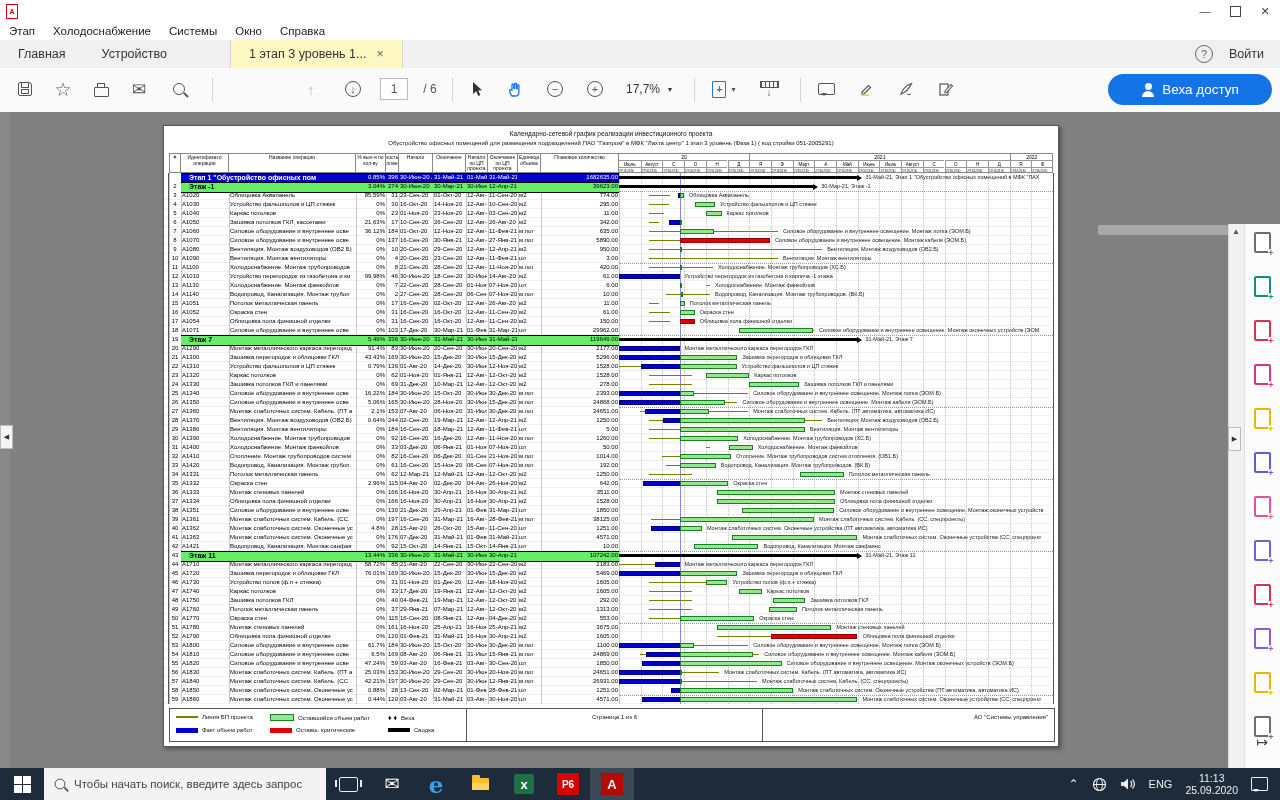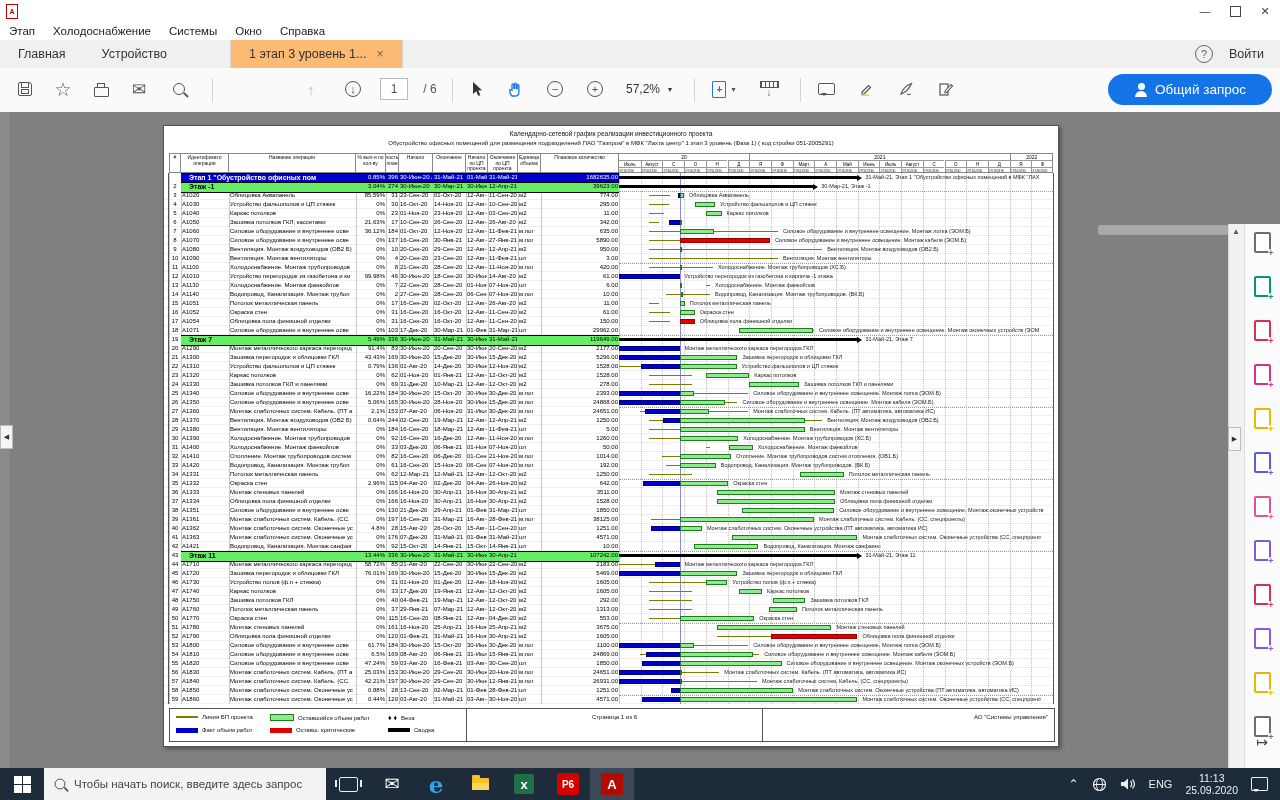--- a/index.html
+++ b/index.html
@@ -4,21 +4,21 @@
 <style>
   html,body{margin:0;padding:0;background:#000;}
   #app{position:relative;width:1280px;height:800px;overflow:hidden;font-family:"Liberation Sans",sans-serif;background:#808080;}
   .abs{position:absolute;}
   
   #titlebar{left:0;top:0;width:1280px;height:22px;background:#fff;display:flex;align-items:center;font-size:12px;color:#333;}
   #menubar{left:0;top:22px;width:1280px;height:18px;background:#fff;display:flex;align-items:center;font-size:11.5px;color:#222;}
   .menu-item{padding:0 9px;cursor:default;}
   #tabbar{left:0;top:40px;width:1280px;height:28px;background:#f0f0f0;border-bottom:1px solid #d8d8d8;display:flex;align-items:stretch;font-size:12.5px;color:#333;}
   .tab{display:flex;align-items:center;padding:0 18px;}
-  .tab.active{background:#fdba74;border-left:1px solid #d8d8d8;border-right:1px solid #d8d8d8;}
+  .tab.active{background:#fef9c3;border-left:1px solid #d8d8d8;border-right:1px solid #d8d8d8;}
   #toolbar{left:0;top:68px;width:1280px;height:44px;background:#fafafa;border-bottom:1px solid #cfcfcf;}
   .tbtn{position:absolute;top:6px;height:30px;display:flex;align-items:center;justify-content:center;color:#555;}
   .sep{position:absolute;top:10px;width:1px;height:24px;background:#d6d6d6;}
   .circ{border:1.4px solid #555;border-radius:50%;width:14px;height:14px;display:flex;align-items:center;justify-content:center;font-size:11px;color:#555;line-height:1;}
   .mag{position:relative;width:10px;height:10px;border:1.7px solid #555;border-radius:50%;}
   .mag::after{content:"";position:absolute;width:6px;height:1.7px;background:#555;transform:rotate(45deg);right:-5px;bottom:-2px;}
   .i-save{width:12px;height:12px;border:1.5px solid #555;border-radius:2px 3px 2px 2px;position:relative;}
   .i-save::before{content:"";position:absolute;top:0;left:2px;width:6px;height:4px;border:1px solid #555;border-top:none;}
   .i-save::after{content:"";position:absolute;bottom:1px;left:2px;width:6px;height:3px;border:1px solid #555;}
   .i-print{width:13px;height:8px;border:1.5px solid #555;border-radius:1px;position:relative;margin-top:5px;}
@@ -147,21 +147,21 @@
           <path d="M5 15 C3.2 13 2.2 10.5 3 8.5 l2 .8 V4 c0-1.4 1.8-1.4 1.8 0 v3.4 h.8 V3.2 c0-1.4 1.8-1.4 1.8 0 V7.5 h.8 V4.5 c0-1.2 1.7-1.2 1.7 0 V11 c0 2.2-1.2 4-3.2 4 z" fill="none" stroke="#1a73e8" stroke-width="1.3"></path>
         </svg>
     </div>
     <div class="tbtn" style="left:538px;width:34px;">
         <span class="circ">−</span>
       </div>
     <div class="tbtn" style="left:578px;width:34px;">
         <span class="circ">+</span>
       </div>
     <div class="tbtn" style="left:618px;width:62px;font-size:12px;color:#333;">
-        <span>57,2%</span>
+        <span>17,7%</span>
         <span style="margin-left:8px;font-size:8px;">▾</span>
       </div>
     <div class="sep" style="left:694px;"></div>
     <div class="tbtn" style="left:702px;width:44px;">
         <span class="i-fit">+</span>
         <span style="margin-left:5px;font-size:8px;color:#555;">▾</span>
       </div>
     <div class="tbtn" style="left:752px;width:34px;">
         <span style="display:flex;flex-direction:column;align-items:center;gap:1px;">
           <span class="i-ruler"></span>
@@ -188,21 +188,21 @@
       <svg width="16" height="16" viewBox="0 0 16 16">
           <rect x="2" y="3" width="8" height="11" fill="none" stroke="#555" stroke-width="1.2"></rect>
           <path d="M7 10 L13 3.5 L14.5 5 L8.5 11.5 L7 11.8 Z" fill="#fff" stroke="#555" stroke-width="1.1"></path>
         </svg>
     </div>
     <div id="sharebtn">
       <span class="p-ico">
           <i></i>
           <b></b>
         </span>
-      <span>Общий запрос</span>
+      <span>Веха доступ</span>
     </div>
   </div>
 
   <div class="abs" id="docarea">
     <div class="abs" style="left:0;top:0;width:10px;height:656px;background:#8a8a8a;"></div>
     <div class="toggle" style="left:0;top:313px;">◀</div>
 
     <div id="page">
         <div class="doc-title" style="top:4px;font-size:6.5px;">Календарно-сетевой график реализации инвестиционного проекта</div>
         <div class="doc-title" style="top:14px;font-size:6px;">Обустройство офисных помещений для размещения подразделений ПАО "Газпром" в МФК "Лахта центр" 1 этап 3 уровень (Фаза 1) ( код стройки 051-2005291)</div>

